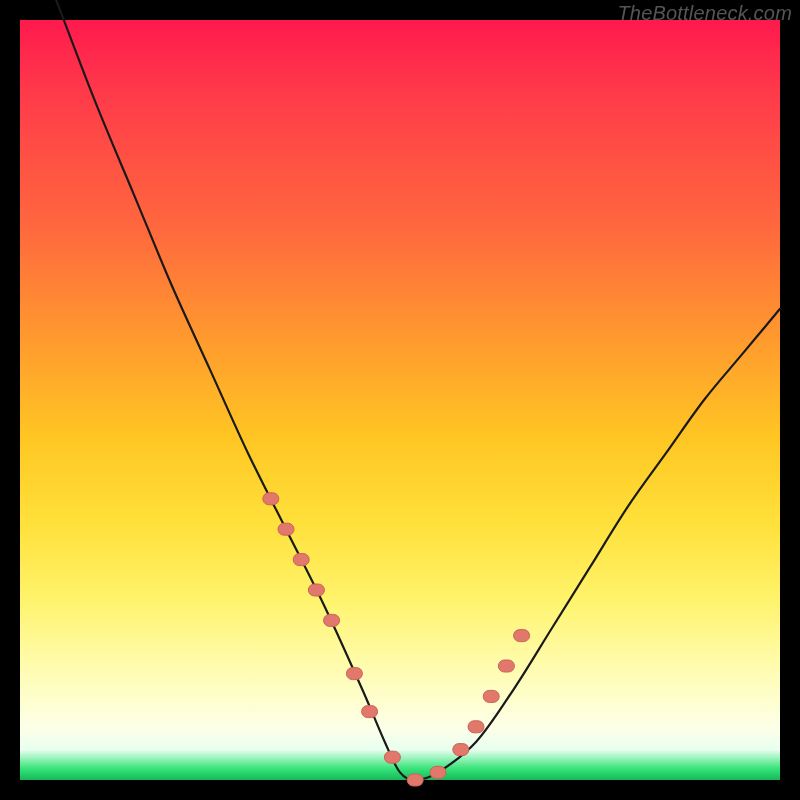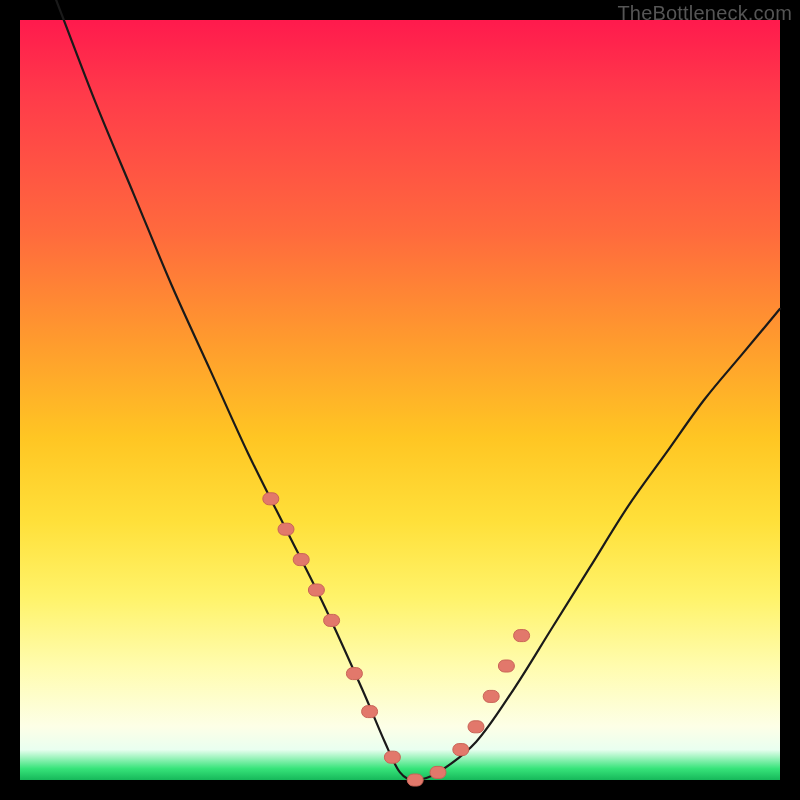--- a/index.html
+++ b/index.html
@@ -44,20 +44,21 @@
   }
   .watermark {
     position: absolute;
     top: 2px;
     right: 8px;
     color: #555;
     font-size: 20px;
     font-weight: 500;
     letter-spacing: 0.2px;
     user-select: none;
+    font-style: italic;
   }
   svg.curve {
     position: absolute;
     left: 0;
     top: 0;
     width: 760px;
     height: 760px;
     overflow: visible;
   }
 </style>

